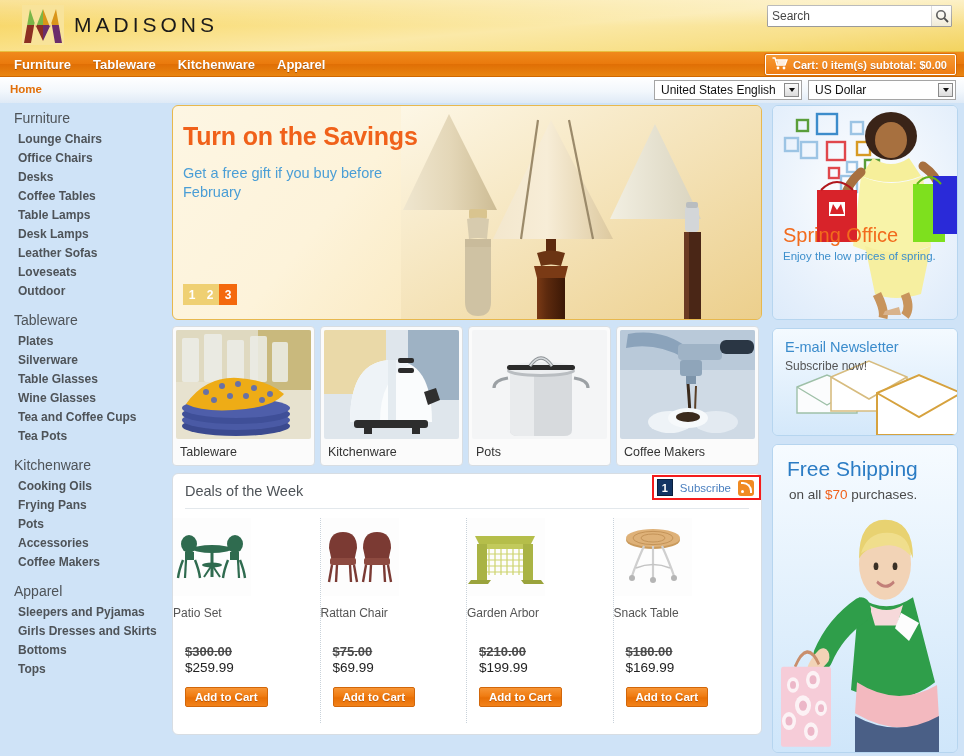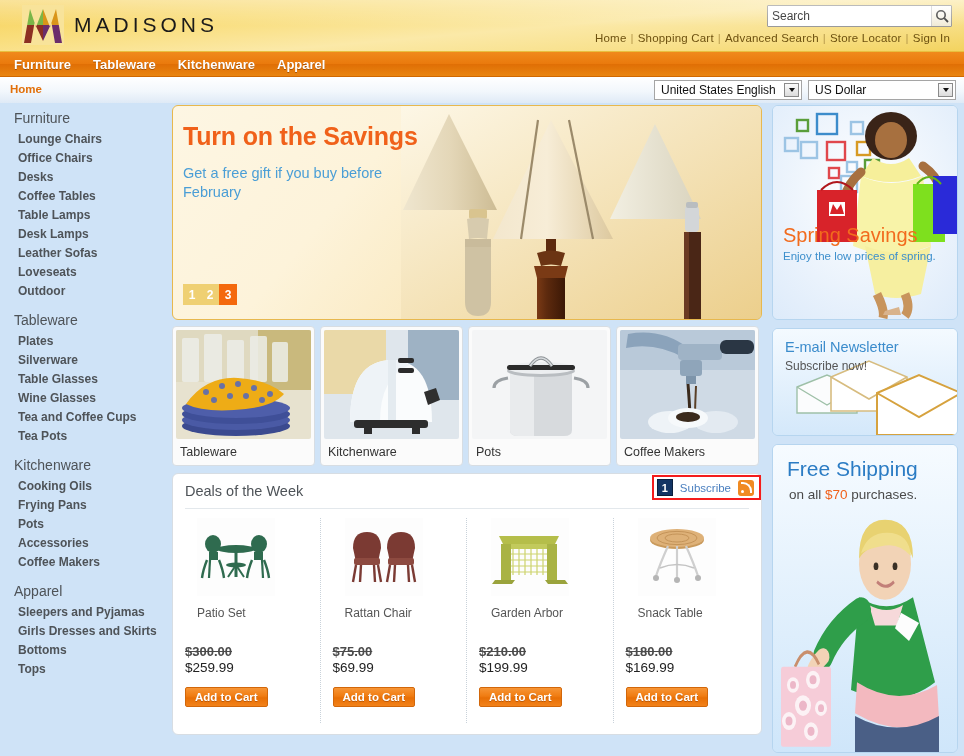--- a/index.html
+++ b/index.html
@@ -186,21 +186,21 @@
   .rss-icon::after{
     content:""; position:absolute; left:3px; bottom:3px; width:9px;height:9px;
     border:2px solid #fff; border-left:0; border-bottom:0; border-radius:0 9px 0 0;
     transform:rotate(0deg);
   }
 
   .deals-rule { position:absolute; left:12px; right:12px; top:34px; height:1px; background:#e3e8ec; }
 
   .deal-row { display:flex; padding:10px 0 0 0; }
   .deal {
-    width:146.5px; padding:0 6px 0 24px; position:relative; min-height:205px;
+    width:146.5px; padding:0 6px 0 0; position:relative; min-height:205px;
   }
   .deal + .deal { border-left:1px dotted #c9d2da; }
   .deal .pimg { height:82px; display:flex; align-items:flex-start; }
   .deal .pname { font-size:12px; color:#555; margin-top:6px; }
   .deal .prices { position:absolute; left:12px; bottom:48px; }
   .deal .old { font-size:13px; color:#4b4b4b; font-weight:bold; text-decoration:line-through; }
   .deal .new { font-size:13.5px; color:#222; margin-top:1px; }
   .deal .cartbtn {
     position:absolute; left:12px; bottom:16px;
     background:linear-gradient(180deg,#f79535 0%, #f07c12 45%, #e86f05 55%, #f2821a 100%);
@@ -267,32 +267,40 @@
   <div class="search-box">
     <input type="text" value="Search" style="">
     <span class="search-btn">
       <svg width="14" height="14" viewBox="0 0 14 14">
         <circle cx="6" cy="6" r="4.2" fill="none" stroke="#3a3a3a" stroke-width="1.6"></circle>
         <line x1="9.2" y1="9.2" x2="13" y2="13" stroke="#3a3a3a" stroke-width="1.8"></line>
       </svg>
     </span>
   </div>
 
-  <div class="top-links">
-    <a>Home</a><span class="sep">|</span><a>Shopping Cart</a><span class="sep">|</span><a>Advanced Search</a><span class="sep">|</span><a>Store Locator</a><span class="sep">|</span><a>Sign In</a>
-  </div>
 </div>
 
 <div class="navbar">
   <ul>
     <li><a>Furniture</a></li>
     <li><a>Tableware</a></li>
     <li><a>Kitchenware</a></li>
     <li><a>Apparel</a></li>
   </ul>
+  <div class="cart-pill">
+    <span>
+      <svg width="16" height="13" viewBox="0 0 16 13">
+        <path d="M0.5,1 H3 L5,8 H13 L15,3 H4" fill="none" stroke="#fff" stroke-width="1.3"></path>
+        <rect x="5.3" y="3.4" width="8.6" height="4" fill="#fff" opacity=".85"></rect>
+        <circle cx="6" cy="11" r="1.4" fill="#fff"></circle>
+        <circle cx="12" cy="11" r="1.4" fill="#fff"></circle>
+      </svg>
+    </span>
+    <span>Cart: 0 item(s) subtotal: $0.00</span>
+  </div>
 </div>
 
 <div class="crumbrow">
   <div class="crumb">Home</div>
   <div class="selectors">
     <div class="sel lang">
       <span>United States English</span>
       <span class="arrowbtn">
           <i></i>
         </span>
@@ -693,21 +701,21 @@
               <rect x="56" y="96" width="16" height="14" fill="#fff"></rect>
              <path d="M57,108 l3,-10 l4,6 l4,-6 l3,10 Z" fill="#d8232a"></path>
             </g>
           <rect x="140" y="78" width="32" height="58" fill="#7ee01e"></rect>
           <rect x="160" y="70" width="28" height="58" fill="#2a2ad8"></rect>
           <path d="M144,78 q12,-14 24,0" fill="none" stroke="#63b218" stroke-width="2"></path>
 
           <path d="M112,205 l14,-4 l2,8 h-18 Z" fill="#d9b38c"></path>
         </svg>
       </div>
-      <div class="ptitle">Spring Savings</div>
+      <div class="ptitle">Spring Office</div>
       <div class="psub">Enjoy the low prices of spring.</div>
     </div>
 
     <div class="promo news">
       <div>
         <svg class="art" viewBox="0 0 184 106" preserveAspectRatio="none">
           <defs>
             <linearGradient id="nG" x1="0" y1="0" x2="0" y2="1">
               <stop offset="0" stop-color="#f4faff"></stop>
                 <stop offset="1" stop-color="#d4e8fa"></stop>

